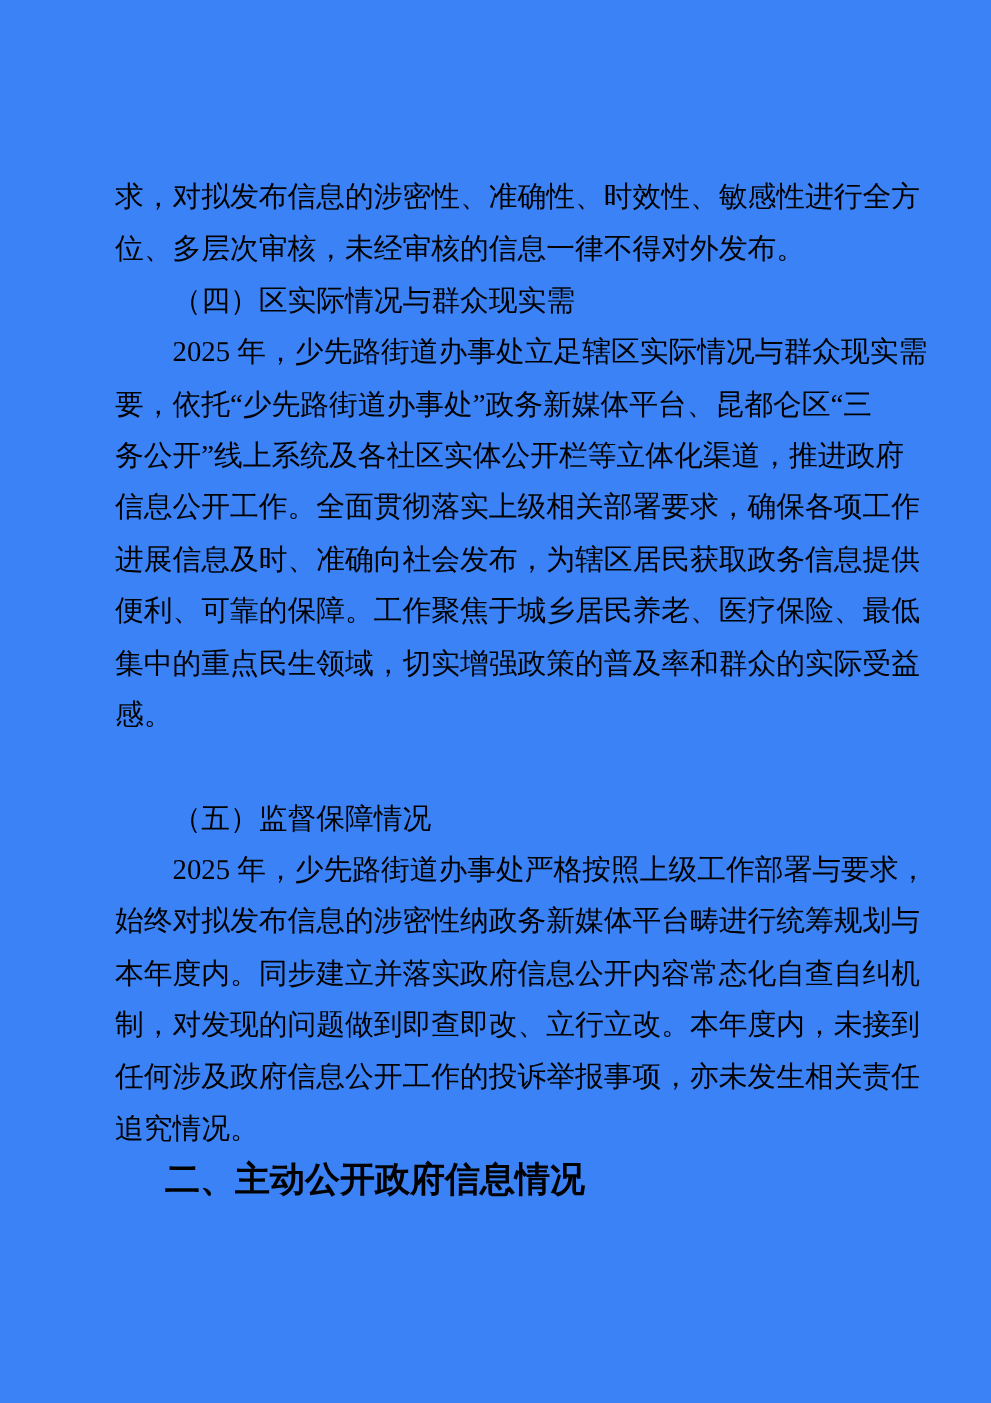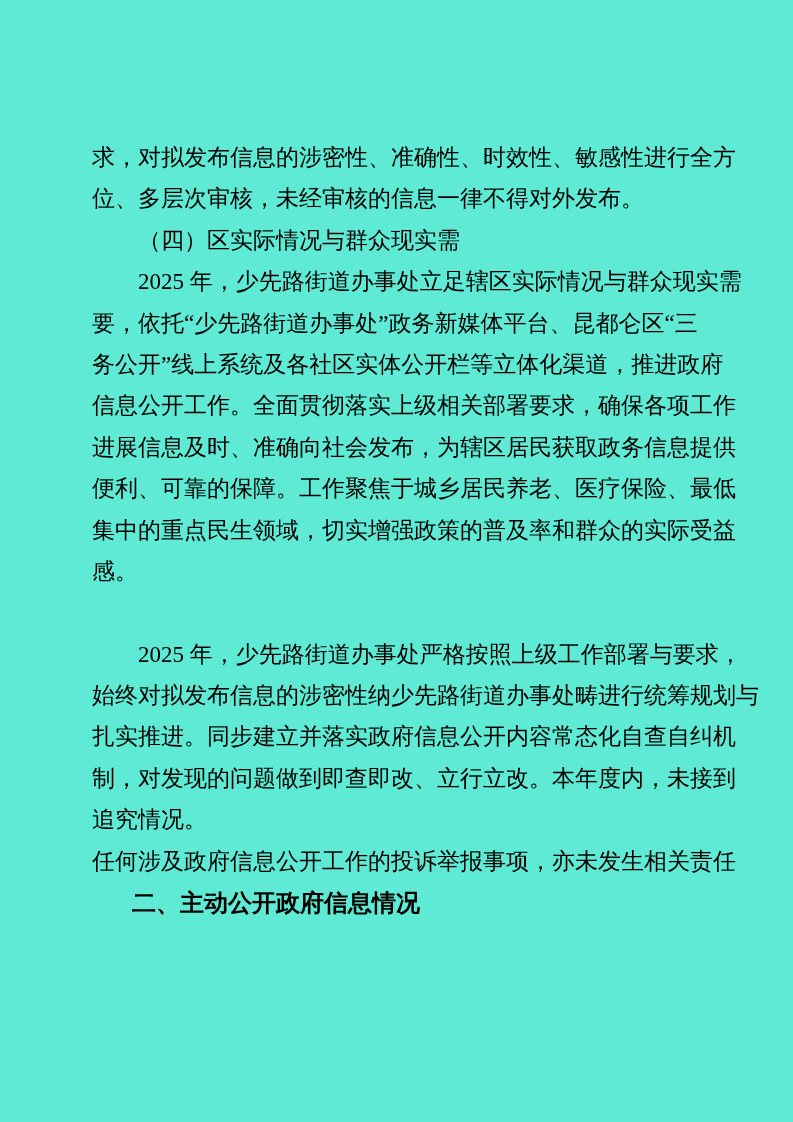--- a/index.html
+++ b/index.html
@@ -4,21 +4,21 @@
 <style>
   html, body {
     margin: 0;
     padding: 0;
     background: #ffffff;
   }
   .page {
     position: relative;
     width: 793px;
     height: 1122px;
-    background: #5eead4;
+    background: #3b82f6;
     overflow: hidden;
     font-family: "Liberation Serif", "DejaVu Serif", serif;
     color: #000000;
   }
   .doc-body {
     position: absolute;
     left: 92px;
     top: 137px;
     width: 660px;
   }
@@ -47,21 +47,21 @@
   }
   
   .heading-kaiti .r {
     font-family: "Liberation Serif", "DejaVu Serif", serif;
     font-weight: 400;
   }
   
   .heading-bold {
     font-family: "Liberation Sans", "DejaVu Sans", sans-serif;
     font-weight: 700;
-    font-size: 24px;
+    font-size: 28px;
   }
   .heading-bold.indent {
     padding-left: 40px;
   }
   .heading-bold .r {
     font-family: "Liberation Sans", "DejaVu Sans", sans-serif;
     font-weight: 700;
   }
 </style>
 </head>
@@ -74,21 +74,22 @@
       <div class="line heading-kaiti indent"><span class="r">（四）区实际情况与群众现实需</span></div>
       <div class="line body indent"><span class="r">2025 年，少先路街道办事处</span><span class="b">立</span><span class="r">足</span><span class="b">辖</span><span class="r">区实际情况与群众现实需</span></div>
       <div class="line body"><span class="r">要，依</span><span class="b">托</span><span class="r">“少先路街道办事处”政务新媒体平台、昆都仑区“三</span></div>
       <div class="line body"><span class="r">务公开”</span><span class="b">线</span><span class="r">上系统及各社区实体公开栏等</span><span class="b">立</span><span class="r">体化渠道，推进政府</span></div>
       <div class="line body"><span class="r">信息公开工作。全</span><span class="b">面</span><span class="r">贯彻落实上级</span><span class="b">相</span><span class="r">关部署要求，确保各项工作</span></div>
       <div class="line body"><span class="r">进展信息及时、准确</span><span class="b">向</span><span class="r">社会发布，为</span><span class="b">辖</span><span class="r">区</span><span class="b">居</span><span class="r">民</span><span class="b">获</span><span class="r">取政务信息提</span><span class="b">供</span></div>
       <div class="line body"><span class="r">便利、</span><span class="b">可靠</span><span class="r">的保障。工作</span><span class="b">聚焦</span><span class="r">于城乡</span><span class="b">居</span><span class="r">民养老、医疗保</span><span class="b">险</span><span class="r">、最低</span></div>
       <div class="line body"><span class="b">集</span><span class="r">中的重点民生领</span><span class="b">域</span><span class="r">，切实</span><span class="b">增</span><span class="r">强政策的普及</span><span class="b">率</span><span class="r">和群众的实际</span><span class="b">受益</span></div>
       <div class="line body"><span class="r">感。</span></div>
       <div class="line blank"></div>
+      <div class="line heading-kaiti indent"><span class="r">（五）监督保障情况</span></div>
       <div class="line body indent"><span class="r">2025 年，少先路街道办事处严格按照上级工作部署与要求，</span></div>
-      <div class="line body"><span class="b">始终</span><span class="r">对拟发布信息的涉密性</span><span class="b">纳</span><span class="r">少先路街道办事处</span><span class="b">畴</span><span class="r">进行统</span><span class="b">筹</span><span class="r">规</span><span class="b">划</span><span class="r">与</span></div>
-      <div class="line body"><span class="r">扎实推进。同</span><span class="b">步建立</span><span class="r">并落实政府信息公开内容常态化自查自纠</span><span class="b">机</span></div>
+      <div class="line body"><span class="b">始终</span><span class="r">对拟发布信息的涉密性</span><span class="b">纳</span><span class="r">政务新媒体平台</span><span class="b">畴</span><span class="r">进行统</span><span class="b">筹</span><span class="r">规</span><span class="b">划</span><span class="r">与</span></div>
+      <div class="line body"><span class="r">本年度内。同</span><span class="b">步建立</span><span class="r">并落实政府信息公开内容常态化自查自纠</span><span class="b">机</span></div>
       <div class="line body"><span class="r">制，对发现的问题做到</span><span class="b">即</span><span class="r">查</span><span class="b">即</span><span class="r">改、</span><span class="b">立</span><span class="r">行</span><span class="b">立</span><span class="r">改。本年度内，未</span><span class="b">接</span><span class="r">到</span></div>
+      <div class="line body"><span class="r">任何涉及政府信息公开工作的投诉举报事项，</span><span class="b">亦</span><span class="r">未发生</span><span class="b">相</span><span class="r">关责任</span></div>
       <div class="line body"><span class="r">追究情况。</span></div>
-      <div class="line body"><span class="r">任何涉及政府信息公开工作的投诉举报事项，</span><span class="b">亦</span><span class="r">未发生</span><span class="b">相</span><span class="r">关责任</span></div>
       <div class="line heading-bold indent"><span class="r">二、主动公开政府信息情况</span></div>
     </div>
 </div>
 
 </body></html>

